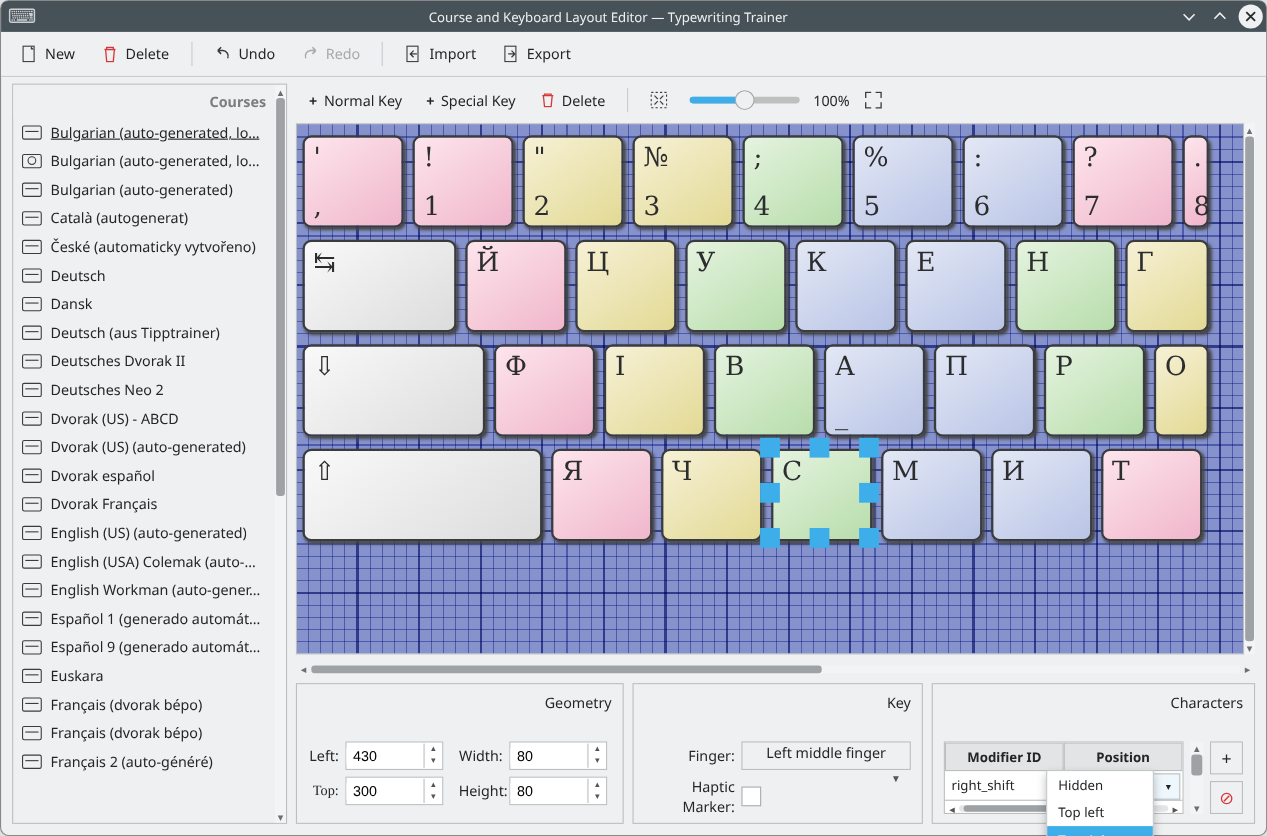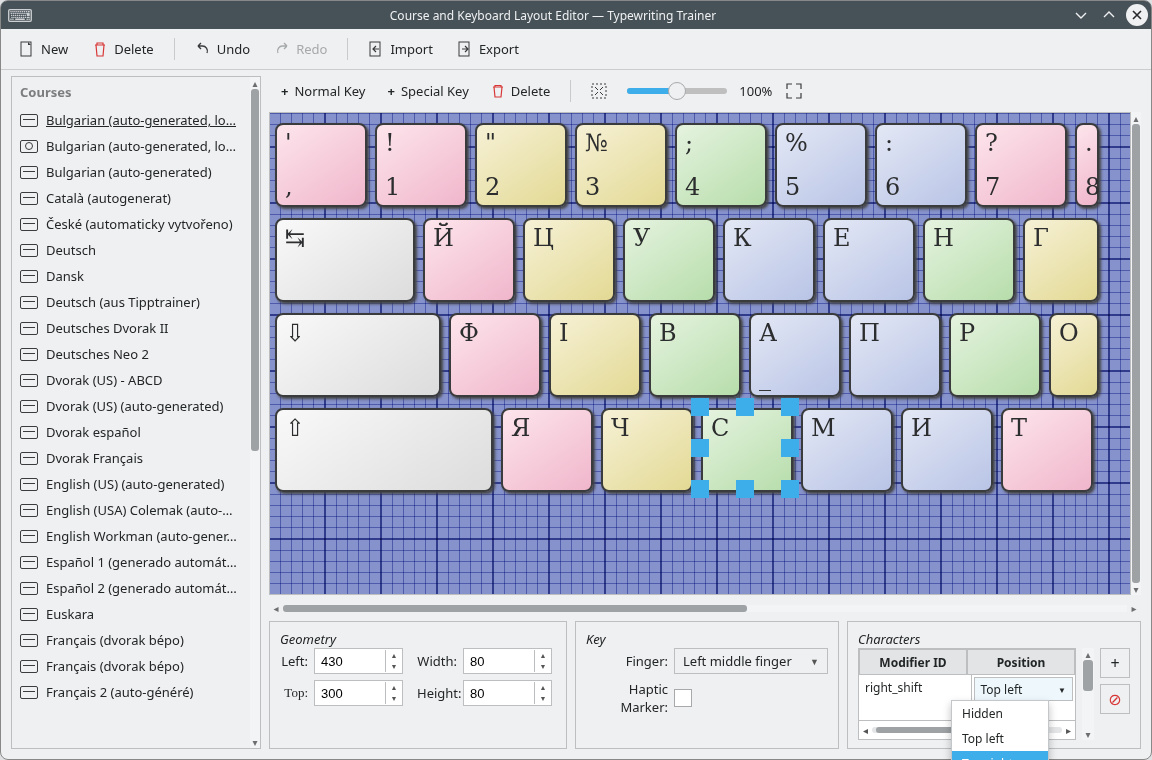--- a/index.html
+++ b/index.html
@@ -10,21 +10,21 @@
 .titlebar .winbtn{width:22px;height:22px;display:flex;align-items:center;justify-content:center;margin:0 3px;color:#eff0f1;}
 .titlebar .close{background:#eff0f1;color:#26282b;border-radius:50%;}
 .toolbar{height:40px;background:#eff0f1;border-bottom:1px solid #ccc;display:flex;align-items:center;padding:0 8px;gap:4px;}
 .tb-btn{display:flex;align-items:center;gap:6px;padding:6px 10px;border-radius:3px;}
 .tb-btn.disabled{color:#a6a9ab;}
 .tb-sep{width:1px;height:22px;background:#c8cacc;margin:0 6px;}
 .body{flex:1;display:flex;padding:6px 10px 10px 10px;gap:8px;min-height:0;}
 
 .left-col{width:250px;display:flex;flex-direction:column;}
 .courses-panel{flex:1;border:1px solid #bcbebf;background:#eff0f1;min-height:0;display:flex;overflow:hidden;}
-.courses-inner{flex:1;overflow:hidden;}
+.courses-inner{flex:1;overflow:hidden;text-align:right;}
 .section-hdr{background:#eff0f1;color:#7b7d7f;font-weight:bold;padding:6px 8px;font-size:13px;}
 .courses-list{}
 .course-item{display:flex;align-items:center;gap:8px;padding:4px 8px;white-space:nowrap;overflow:hidden;text-overflow:ellipsis;color:#232627;}
 .course-item.sel span{text-decoration:underline;}
 .course-item span{overflow:hidden;text-overflow:ellipsis;}
 .ci-icon{width:16px;height:11px;border:1px solid #3b3c3d;border-radius:2px;flex-shrink:0;position:relative;}
 .ci-icon.s::before{content:"";position:absolute;inset:4px 2px;border-top:1px solid #3b3c3d;}
 .ci-icon.p::before{content:"";position:absolute;left:4px;top:1px;width:6px;height:6px;border:1px solid #3b3c3d;border-radius:50%;}
 
 .vbar{width:10px;background:#f3f4f5;display:flex;flex-direction:column;align-items:center;}
@@ -59,28 +59,28 @@
     #b9c1e4 44px 54px,#424f9c 54px 56px);
   background-blend-mode:multiply;}
 .key{position:absolute;border:2px solid #3a3b3c;border-radius:8px;font-family:"DejaVu Serif","Noto Serif",serif;font-size:24px;color:#2c2d2e;box-shadow:2px 2px 3px #444;}
 .key .tl{position:absolute;top:4px;left:8px;}
 .key .bl{position:absolute;bottom:4px;left:8px;}
 .sel-handles{position:absolute;pointer-events:none;}
 .sel-handles .h{position:absolute;width:18px;height:18px;background:#3daee9;}
 
 .bottom{display:flex;gap:8px;height:128px;position:relative;}
 .panel{border:1px solid #bcbebf;background:#eff0f1;padding:8px 10px;display:flex;flex-direction:column;}
-.panel-title{text-align:left;color:#232627;margin-bottom:0;font-style:italic;}
+.panel-title{text-align:right;color:#232627;margin-bottom:26px;}
 .form-row{display:flex;align-items:center;gap:6px;margin-bottom:6px;}
 .form-row label{text-align:right;}
 .spin{display:flex;align-items:center;border:1px solid #bcbebf;background:#fff;height:24px;}
 .spin input{border:none;outline:none;width:58px;padding:0 6px;font-size:13px;}
 .spin .spin-btns{display:flex;flex-direction:column;border-left:1px solid #bcbebf;}
 .spin .sb{width:16px;height:11px;display:flex;align-items:center;justify-content:center;font-size:7px;color:#555;}
-.combo{display:flex;align-items:center;border:1px solid #bcbebf;background:#eff0f1;height:24px;padding:0 8px;gap:8px;}
+.combo{display:flex;align-items:center;border:1px solid #bcbebf;background:#eff0f1;height:24px;padding:0 8px;gap:8px;flex-direction:column;}
 .combo .arr{margin-left:auto;font-size:9px;color:#555;}
 .checkbox{width:16px;height:16px;border:1px solid #a7a9ab;background:#fff;}
 .chars-panel{flex:0 0 272px;position:relative;}
 .sq-btn{width:28px;height:28px;border:1px solid #bcbebf;background:#eff0f1;display:flex;align-items:center;justify-content:center;font-size:16px;}
 .sq-btn.red{color:#d83737;}
 .pos-combo{border:1px solid #bcbebf;background:#eef7fc;height:22px;display:flex;align-items:center;padding:0 6px;font-size:12px;gap:6px;}
 
 .table-head-cell{background:#e2e4e6;border:1px solid #bcbebf;height:24px;display:flex;align-items:center;justify-content:center;font-weight:bold;font-size:12px;}
 .dropdown{position:absolute;background:#fff;border:1px solid #c4c7c9;box-shadow:0 4px 8px rgba(0,0,0,0.25);z-index:100;font-size:12px;}
 .dropdown .opt{padding:4px 10px;white-space:nowrap;}
@@ -230,21 +230,21 @@
               <div class="course-item">
                 <div class="ci-icon s"></div>
                 <span>English Workman (auto-gener…</span>
               </div>
               <div class="course-item">
                 <div class="ci-icon s"></div>
                 <span>Español 1 (generado automát…</span>
               </div>
               <div class="course-item">
                 <div class="ci-icon s"></div>
-                <span>Español 2 (generado automát…</span>
+                <span>Español 9 (generado automát…</span>
               </div>
               <div class="course-item">
                 <div class="ci-icon s"></div>
                 <span>Euskara</span>
               </div>
               <div class="course-item">
                 <div class="ci-icon s"></div>
                 <span>Français (dvorak bépo)</span>
               </div>
               <div class="course-item">

